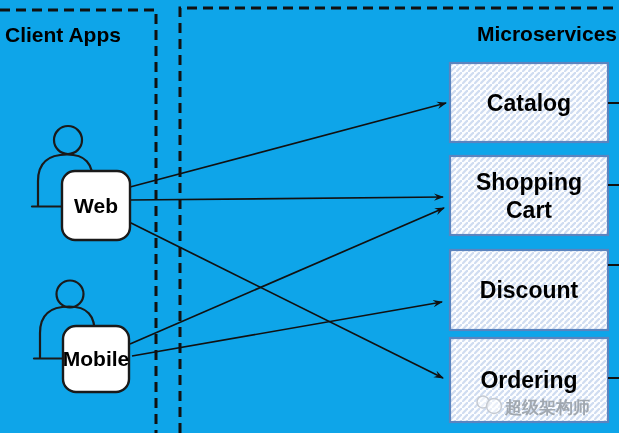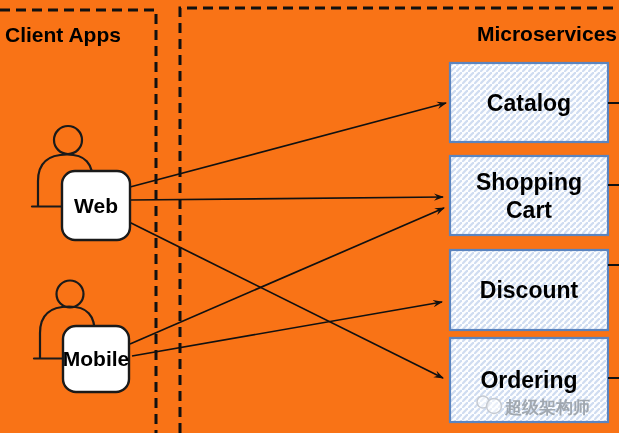--- a/index.html
+++ b/index.html
@@ -5,21 +5,21 @@
   html, body {
     margin: 0;
     padding: 0;
     background: #ffffff;
     font-family: "Liberation Sans", sans-serif;
   }
   .stage {
     position: relative;
     width: 619px;
     height: 433px;
-    background: #f97316;
+    background: #0ea5e9;
     overflow: hidden;
   }
   svg { display: block; }
   .region-dash {
     fill: none;
     stroke: #111111;
     stroke-width: 3;
     stroke-dasharray: 10 6;
   }
   .region-label {

